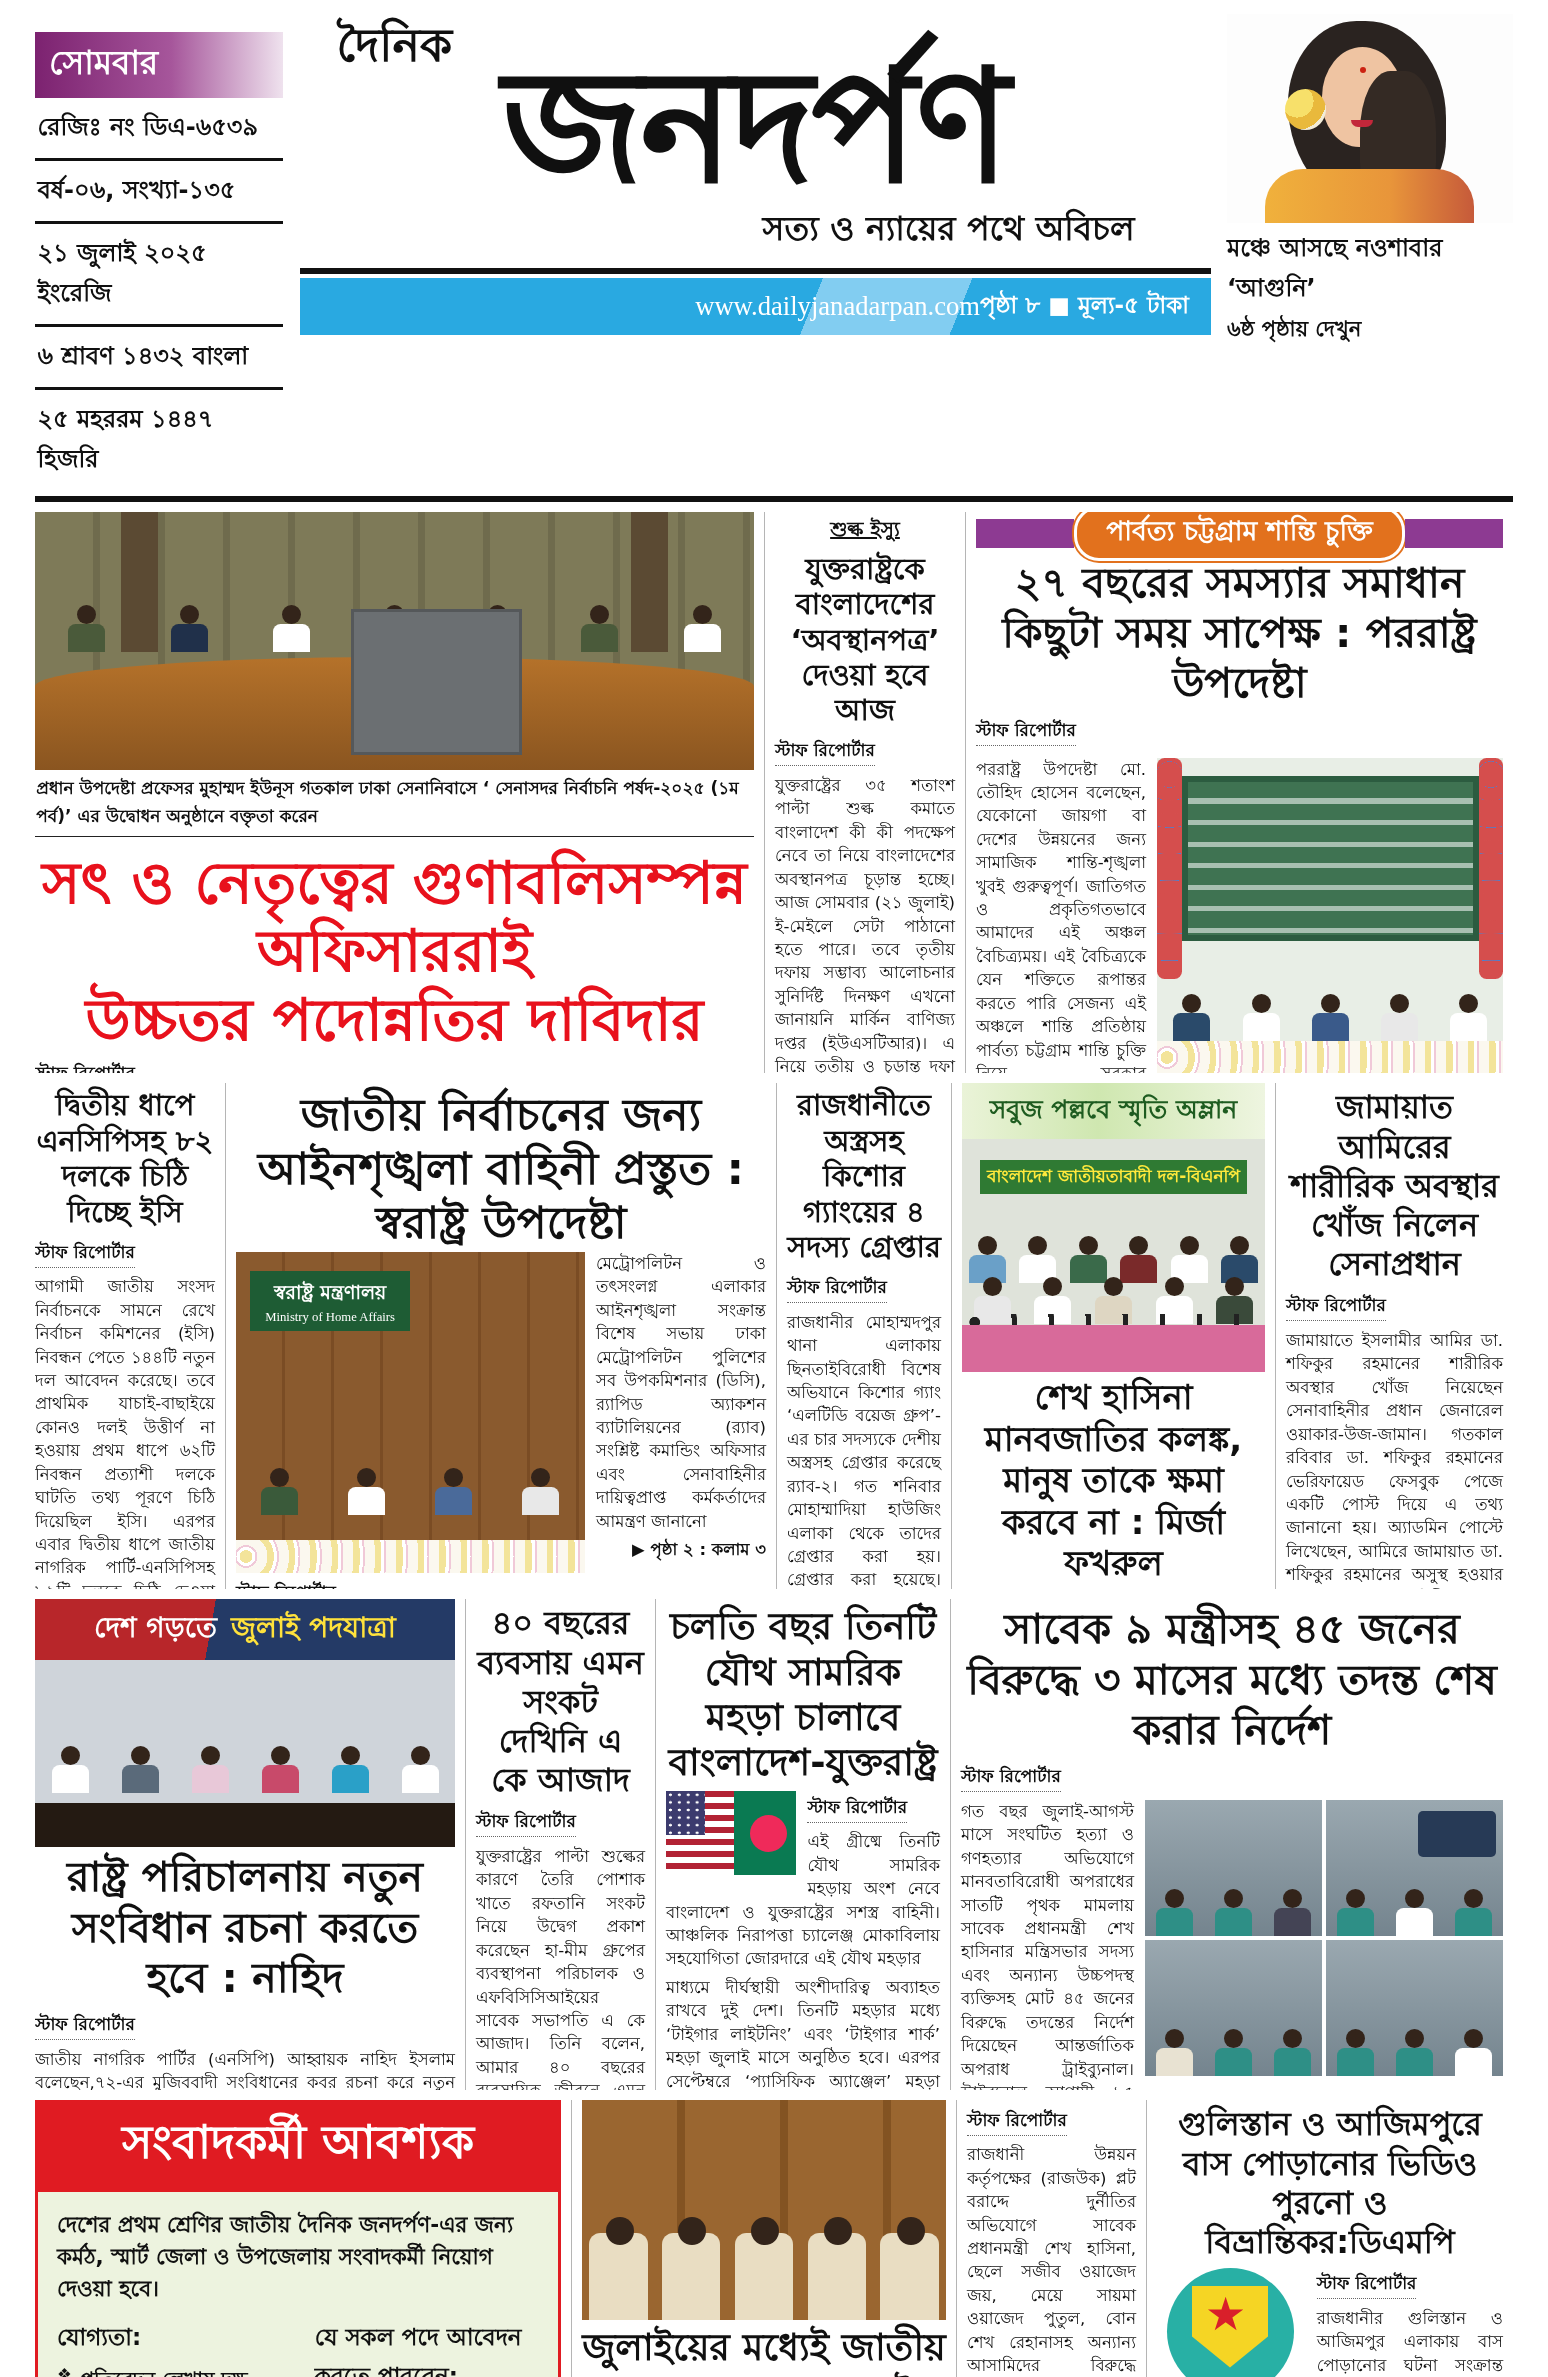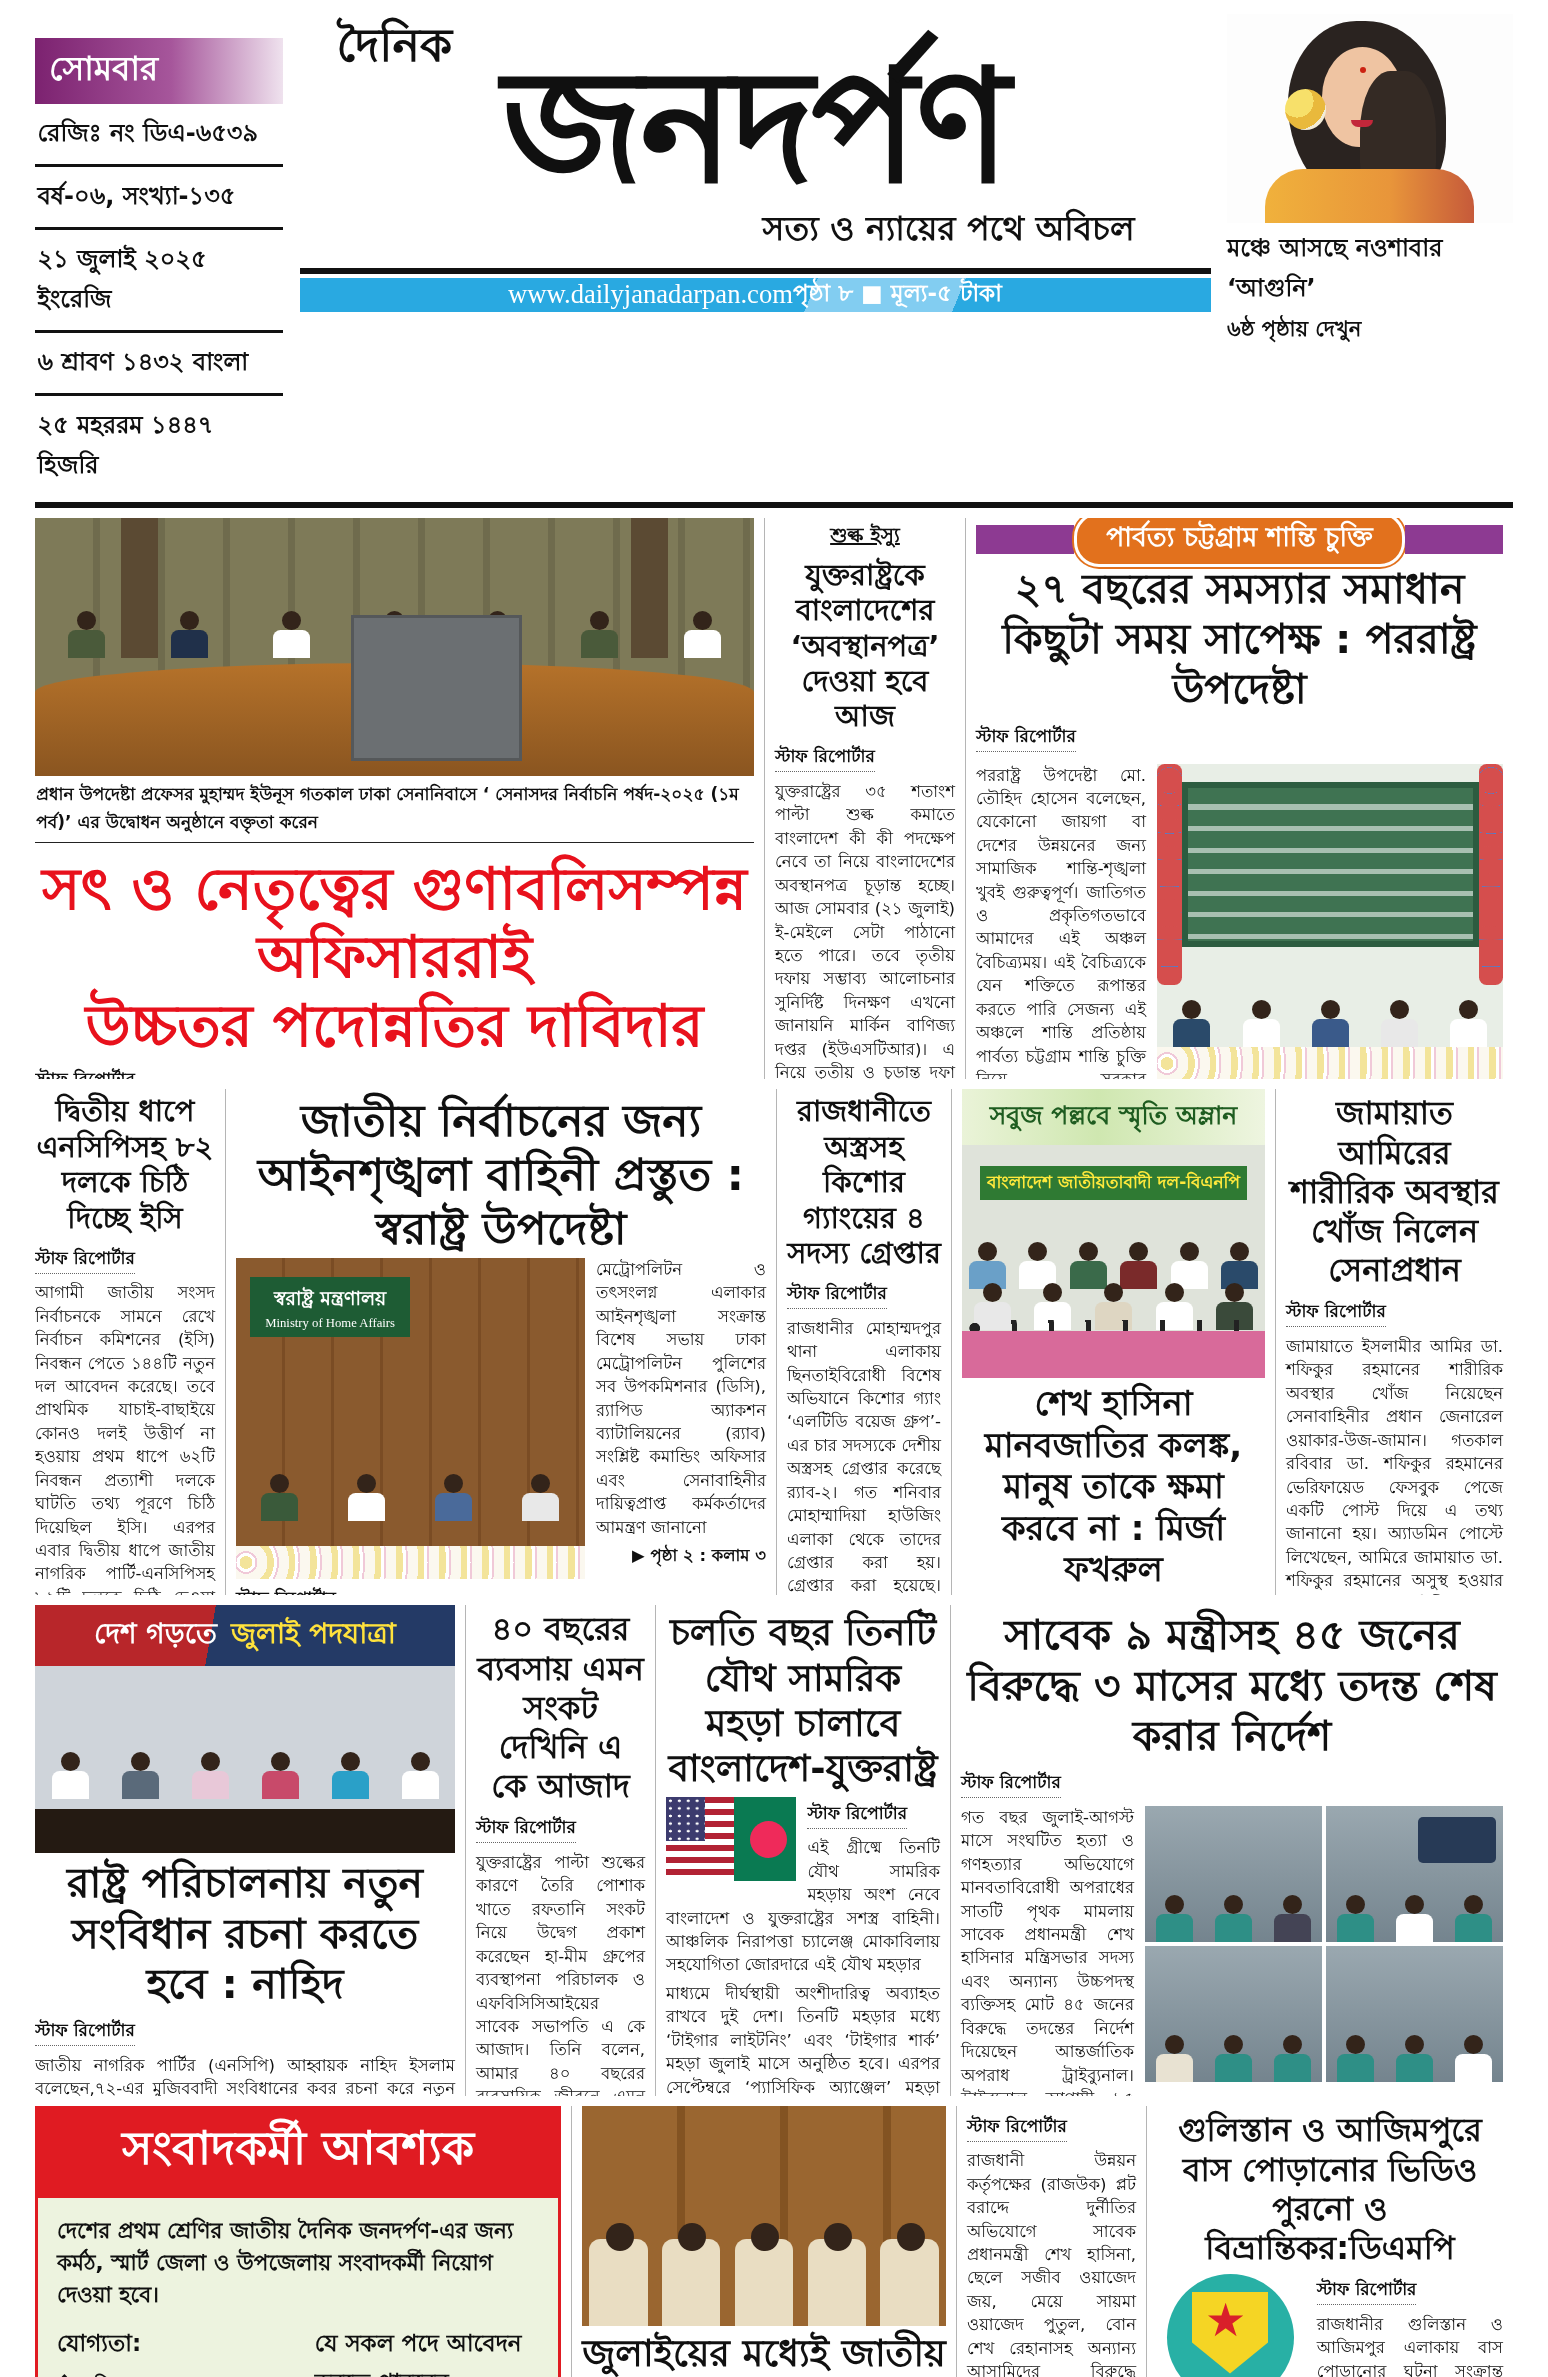--- a/index.html
+++ b/index.html
@@ -23,31 +23,31 @@
   .col{overflow:hidden;padding:0 10px}
   .col:first-child{padding-left:0}
   .col+.col{border-left:1.3px solid var(--rule)}
   .ph{position:relative;overflow:hidden;background:#ccc}
   .prow{position:absolute;left:0;right:0;display:flex;justify-content:space-around;align-items:flex-end}
   .prs{display:flex;flex-direction:column;align-items:center}
   .prs i{width:19px;height:19px;border-radius:50%;background:#33241a;display:block}
   .prs b{width:37px;height:28px;border-radius:7.6px 7.6px 0 0;background:var(--c,#eee);display:block}
   
   .mast{display:grid;grid-template-columns:248px 1fr 286px;column-gap:16.5px}
-  .infobox{margin-top:29px}
+  .infobox{margin-top:23px}
   .infobox .day{color:#fff;font-weight:900;font-size:33px;padding:5px 14px;
      background:linear-gradient(90deg,#7c2270 0%,#a6569b 55%,#efe2ee 100%)}
   .infobox .row{font-weight:900;font-size:24px;padding:10px 2.5px;border-bottom:3.2px solid #111}
   .infobox .row:last-child{border-bottom:none}
   .mast-c{position:relative;text-align:center}
   .mast-daily{position:absolute;left:37px;top:1.3px;font-size:46px;font-weight:900}
   .mast-title{font-size:157px;font-weight:900;line-height:1.02;letter-spacing:-2.5px;margin-top:38px}
   .mast-tag{font-size:33px;font-weight:900;text-align:right;padding-right:76px;margin-top:-3.8px}
   .mast-rule{height:5.7px;background:#111;margin:8.9px 0 3.8px}
-  .bluebar{height:34px;display:flex;align-items:center;justify-content:center;color:#fff;
+  .bluebar{height:57px;display:flex;align-items:center;justify-content:flex-end;color:#fff;
      padding:0 21.5px;background:linear-gradient(112deg,var(--blue) 56%,#82cdf1 56%,#82cdf1 72%,var(--blue) 72%)}
   .bluebar .site{font-family:"Liberation Serif","DejaVu Serif",serif;font-size:26.6px}
   .bluebar .pp{font-weight:bold;font-size:23px}
   .promo{margin-top:5px}
   .promo-img{position:relative;width:286px;height:209px;background:#fdfdfd;overflow:hidden}
   .hair{position:absolute;left:61px;top:7.6px;width:158px;height:190px;background:#2a2320;border-radius:46% 54% 40% 60%}
   .hair2{position:absolute;left:133px;top:57px;width:76px;height:152px;background:#342a24;border-radius:40%}
   .face{position:absolute;left:95px;top:33px;width:81px;height:100px;background:#efc4a2;border-radius:50% 50% 46% 46%}
   .bindi{position:absolute;left:133px;top:53px;width:6.3px;height:6.3px;border-radius:50%;background:#c21}
   .lips{position:absolute;left:124px;top:106px;width:21.5px;height:7.6px;border-radius:0 0 11.4px 11.4px;background:#c3273a}

